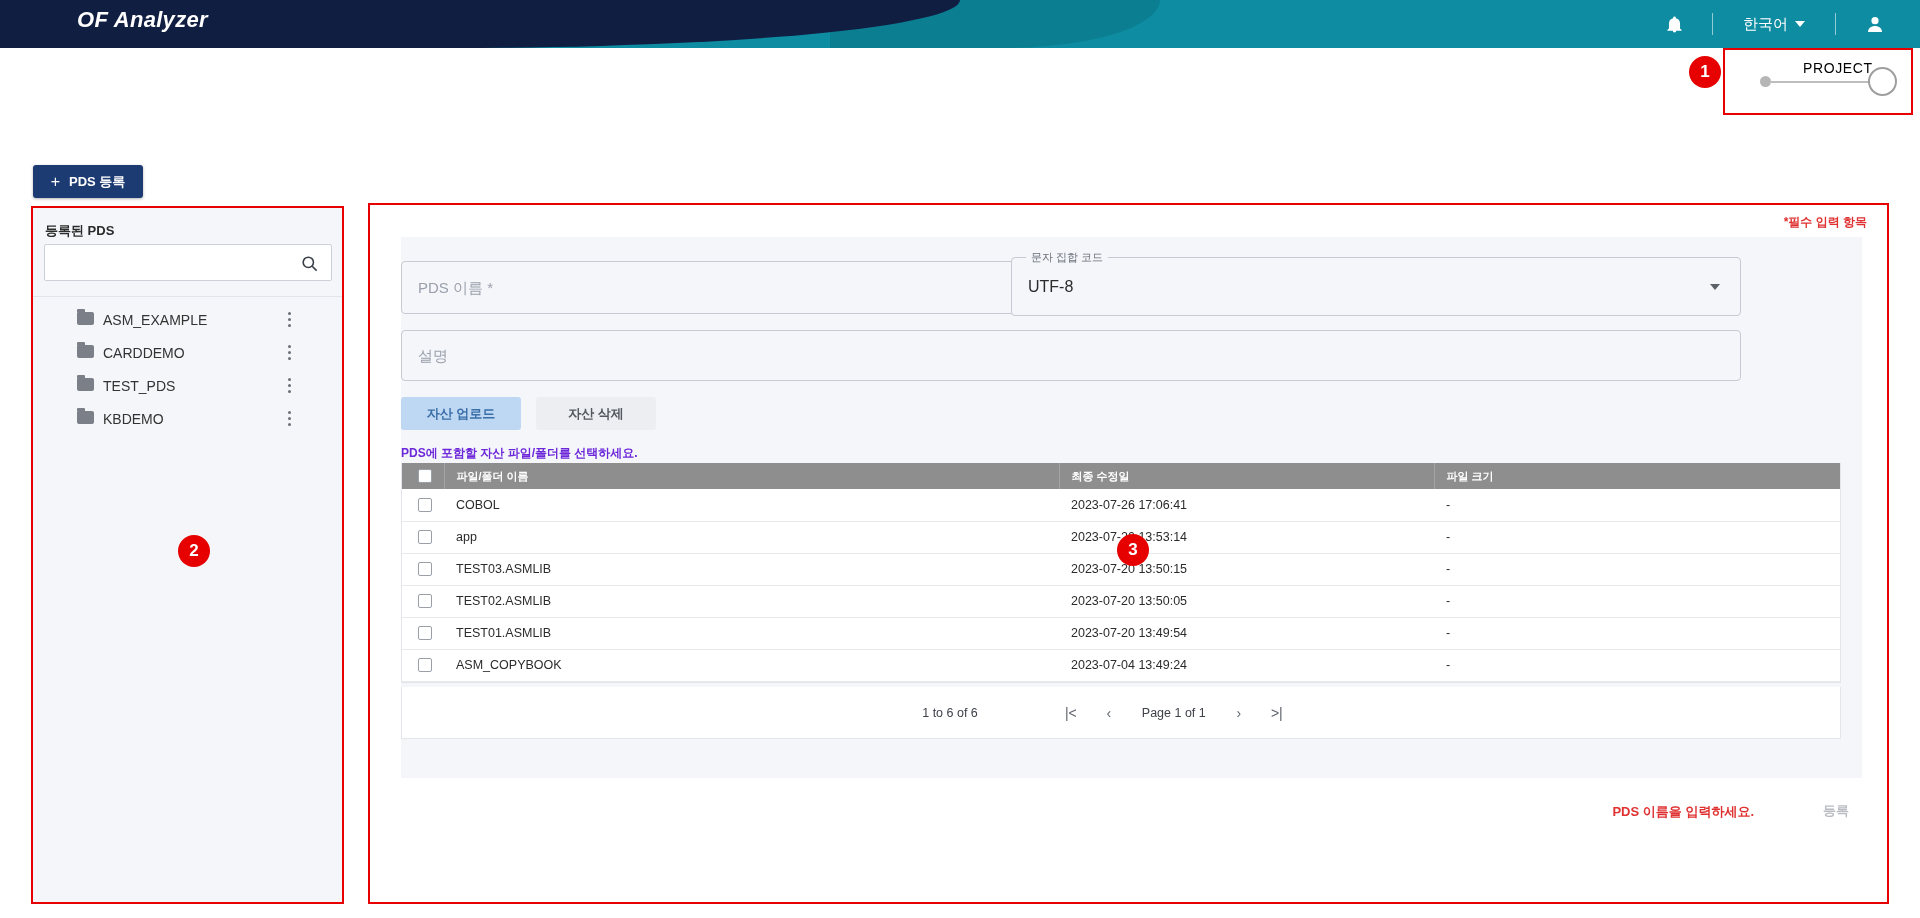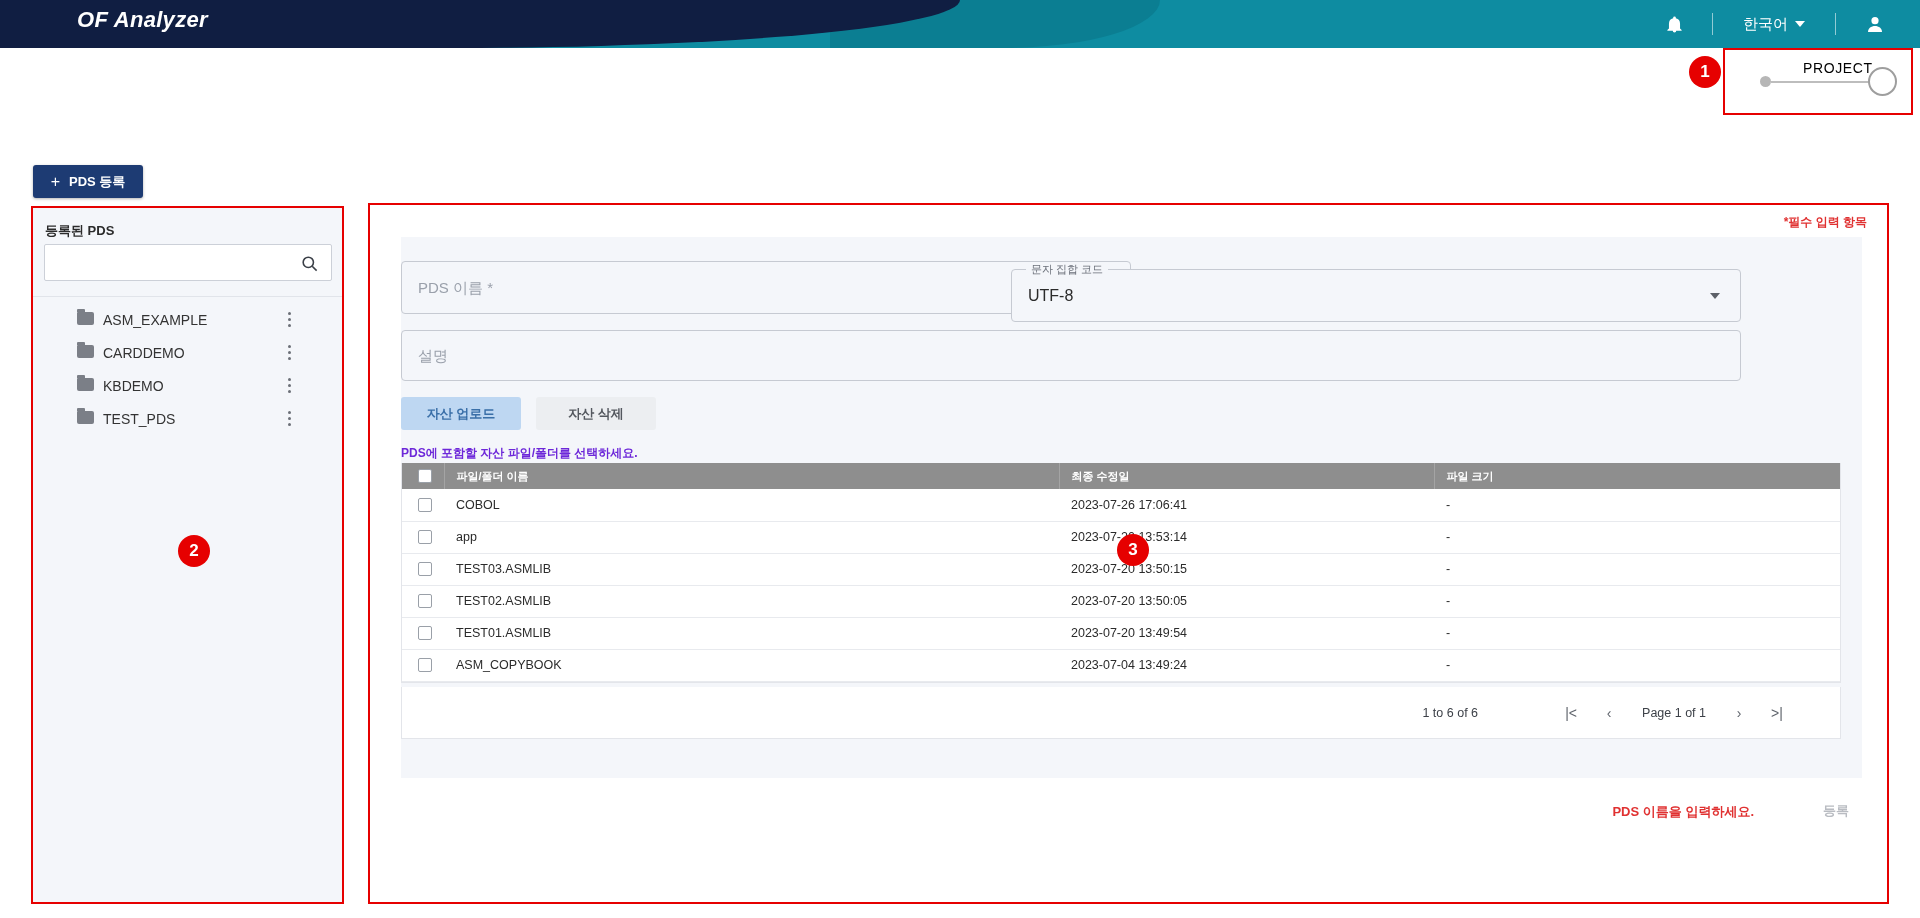--- a/index.html
+++ b/index.html
@@ -148,21 +148,21 @@
     font-size:15px; color:#9aa0ab;
   }
   #pdsname{ left:0px; top:24px; width:730px; height:53px; }
   .err-ico{
     position:absolute; right:22px; top:50%; transform:translateY(-50%);
     width:19px;height:19px;border-radius:50%;background:#e12d2d;
     color:#fff;font-size:13px;font-weight:bold;
     display:flex;align-items:center;justify-content:center;
   }
   #charset{
-    left:610px; top:32px; width:730px; height:53px;
+    left:610px; top:20px; width:730px; height:59px;
   }
   .legend{
     position:absolute; left:14px; top:-8px; background:#f4f6fa;
     padding:0 5px; font-size:11px; color:#6b707a;
   }
   #charset .val{
     position:absolute; left:16px; top:50%; transform:translateY(-50%);
     font-size:16px; color:#2b2b2b;
   }
   .sel-arrow{
@@ -208,22 +208,22 @@
   }
   .col-cb{ width:42px; padding-left:16px !important; }
   .col-name{ width:615px; }
   .col-date{ width:375px; }
   .col-size{ width:auto; }
 
   
   .pager{
     position:absolute; left:0px; top:450px; width:1440px; height:52px;
     background:#fff; border:1px solid #e3e5ea; border-top:none;
-    display:flex; align-items:center; justify-content:flex-end;
-    padding-right:44px; gap:0; font-size:12.5px; color:#3d4148;
+    display:flex; align-items:center; justify-content:center;
+    padding-right:24px; gap:0; font-size:12.5px; color:#3d4148;
   }
   .pg-count{ margin-right:74px; }
   .pg-btn{
     width:38px; height:30px; display:flex; align-items:center; justify-content:center;
     color:#5f646c; cursor:pointer; user-select:none; font-size:14px;
   }
   .pg-label{ padding:0 14px; }
 
   
   .foot-msg{
@@ -309,30 +309,30 @@
       <span class="folder-ico"></span>
       <span class="folder-name">CARDDEMO</span>
       <span class="kebab">
           <i></i>
           <i></i>
           <i></i>
         </span>
     </div>
     <div class="folder-row">
       <span class="folder-ico"></span>
-      <span class="folder-name">KBDEMO</span>
+      <span class="folder-name">TEST_PDS</span>
       <span class="kebab">
           <i></i>
           <i></i>
           <i></i>
         </span>
     </div>
     <div class="folder-row">
       <span class="folder-ico"></span>
-      <span class="folder-name">TEST_PDS</span>
+      <span class="folder-name">KBDEMO</span>
       <span class="kebab">
           <i></i>
           <i></i>
           <i></i>
         </span>
     </div>
   </div>
 </div>
 <div class="badge" id="badge2">2</div>
 

